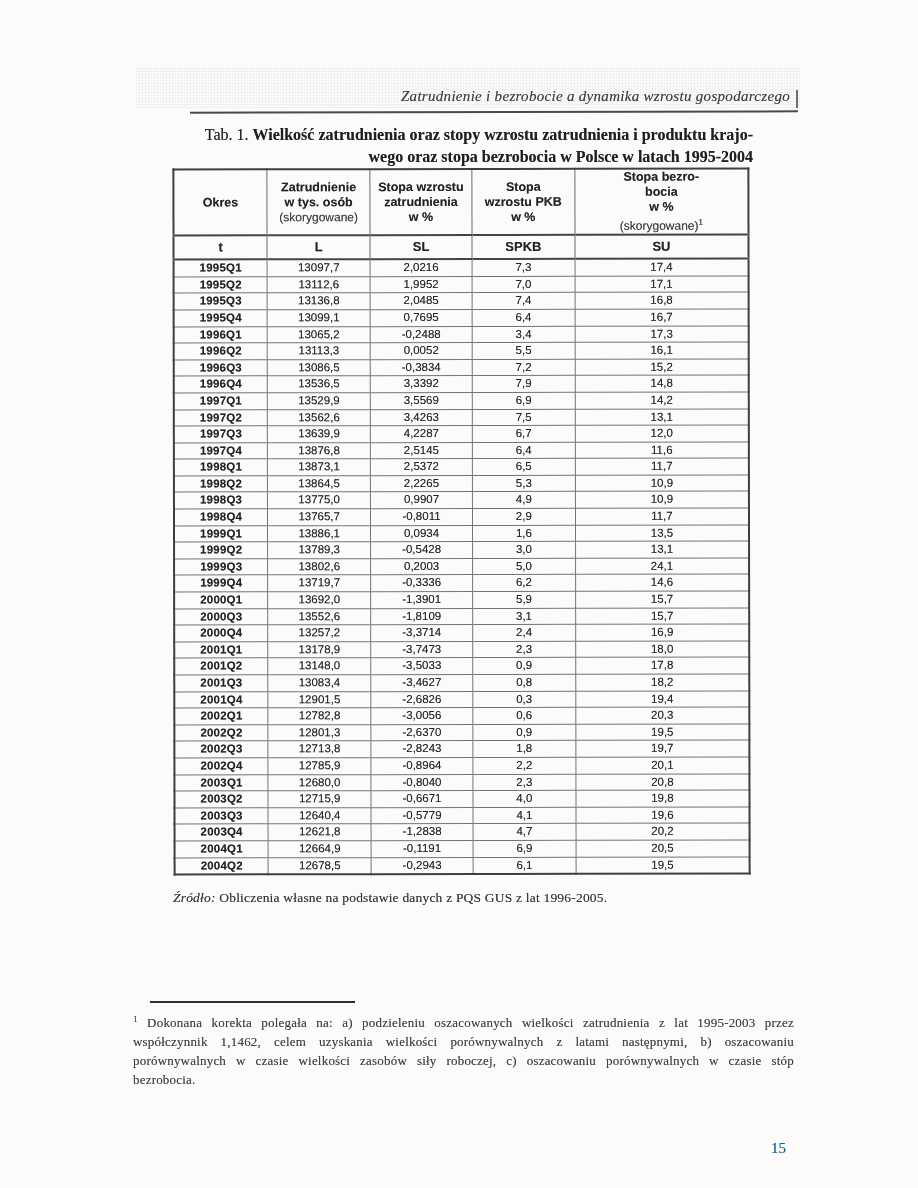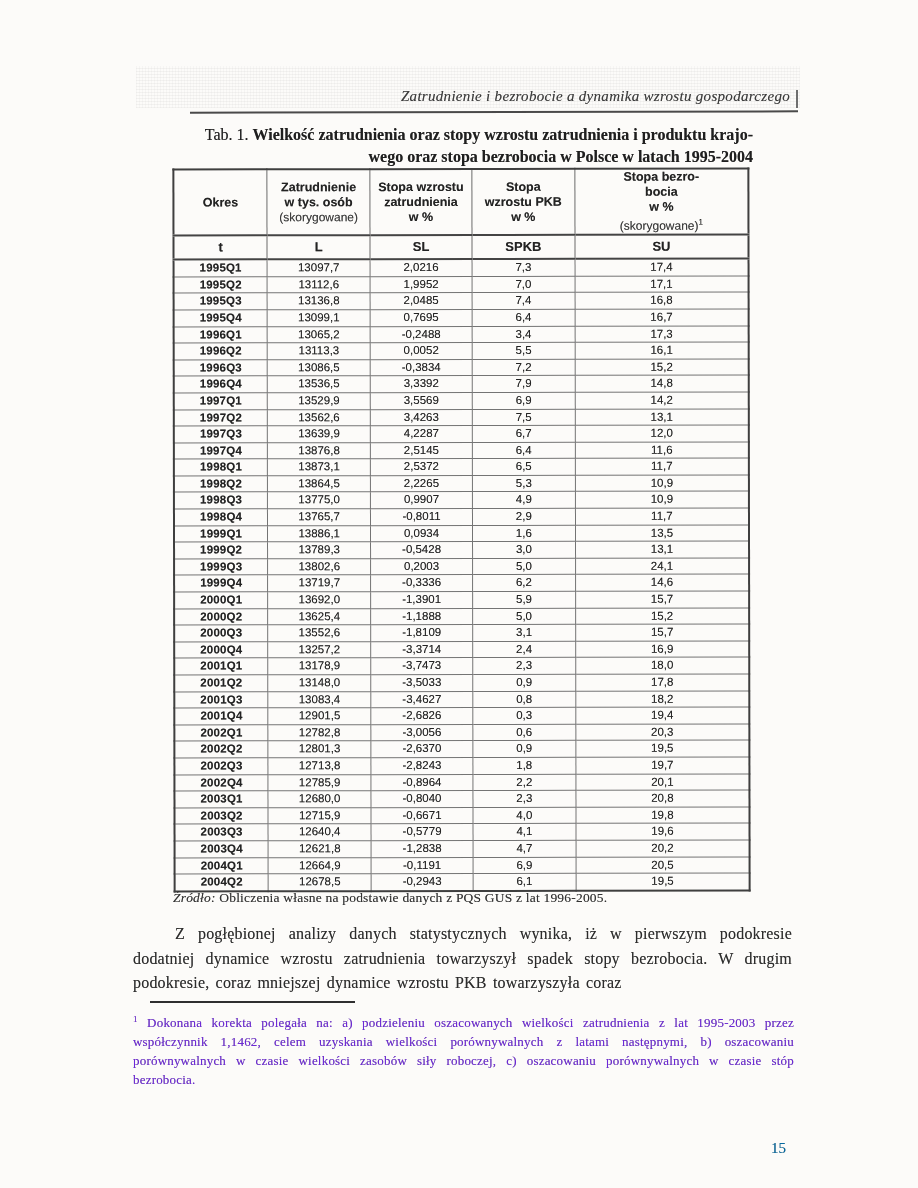--- a/index.html
+++ b/index.html
@@ -76,21 +76,21 @@
     position:absolute;top:922px;left:133px;right:126px;
     font-size:16px;line-height:24.5px;text-align:justify;text-indent:42px;
     color:#2c2c2c;letter-spacing:.2px;word-spacing:2px;
     text-shadow:0 0 .5px rgba(60,60,60,.5);
   }
   .footnote-rule{
     position:absolute;top:1001px;left:150px;width:205px;height:2px;background:#2f2f2f;
   }
   .footnote{
     position:absolute;top:1010px;left:133px;right:124px;
-    font-size:13px;line-height:19px;text-align:justify;color:#6d28d9;
+    font-size:13px;line-height:19px;text-align:justify;color:#404040;
     letter-spacing:.2px;word-spacing:1px;
     text-shadow:0 0 .4px rgba(70,70,70,.5);
   }
   .footnote sup{font-size:9px;}
   .page-number{
     position:absolute;top:1140px;right:132px;font-size:15px;color:#0369a1;
     text-shadow:0 0 .4px rgba(60,60,60,.5);
   }
 </style>
 </head>
@@ -277,27 +277,20 @@
             <td>14,6</td>
           </tr>
           <tr>
             <td class="period">2000Q1</td>
             <td>13692,0</td>
             <td>-1,3901</td>
             <td>5,9</td>
             <td>15,7</td>
           </tr>
           <tr>
-            <td class="period">2000Q2</td>
-            <td>13625,4</td>
-            <td>-1,1888</td>
-            <td>5,0</td>
-            <td>15,2</td>
-          </tr>
-          <tr>
             <td class="period">2000Q3</td>
             <td>13552,6</td>
             <td>-1,8109</td>
             <td>3,1</td>
             <td>15,7</td>
           </tr>
           <tr>
             <td class="period">2000Q4</td>
             <td>13257,2</td>
             <td>-3,3714</td>
@@ -404,21 +397,20 @@
           </tr>
         </tbody>
     </table>
   </div>
 
   <div class="source">
     <span class="src-label">Źródło:</span>
     <span>Obliczenia własne na podstawie danych z PQS GUS z lat 1996-2005.</span>
   </div>
 
-  <div class="paragraph">Z pogłębionej analizy danych statystycznych wynika, iż w pierwszym podokresie dodatniej dynamice wzrostu zatrudnienia towarzyszył spadek stopy bezrobocia. W drugim podokresie, coraz mniejszej dynamice wzrostu PKB towarzyszyła coraz</div>
 
   <div class="footnote-rule"></div>
 
   <div class="footnote">
     <sup>1</sup>
     <span>Dokonana korekta polegała na: a) podzieleniu oszacowanych wielkości zatrudnienia z lat 1995-2003 przez współczynnik 1,1462, celem uzyskania wielkości porównywalnych z latami następnymi, b) oszacowaniu porównywalnych w czasie wielkości zasobów siły roboczej, c) oszacowaniu porównywalnych w czasie stóp bezrobocia.</span>
   </div>
 
   <div class="page-number">15</div>
 </div>

